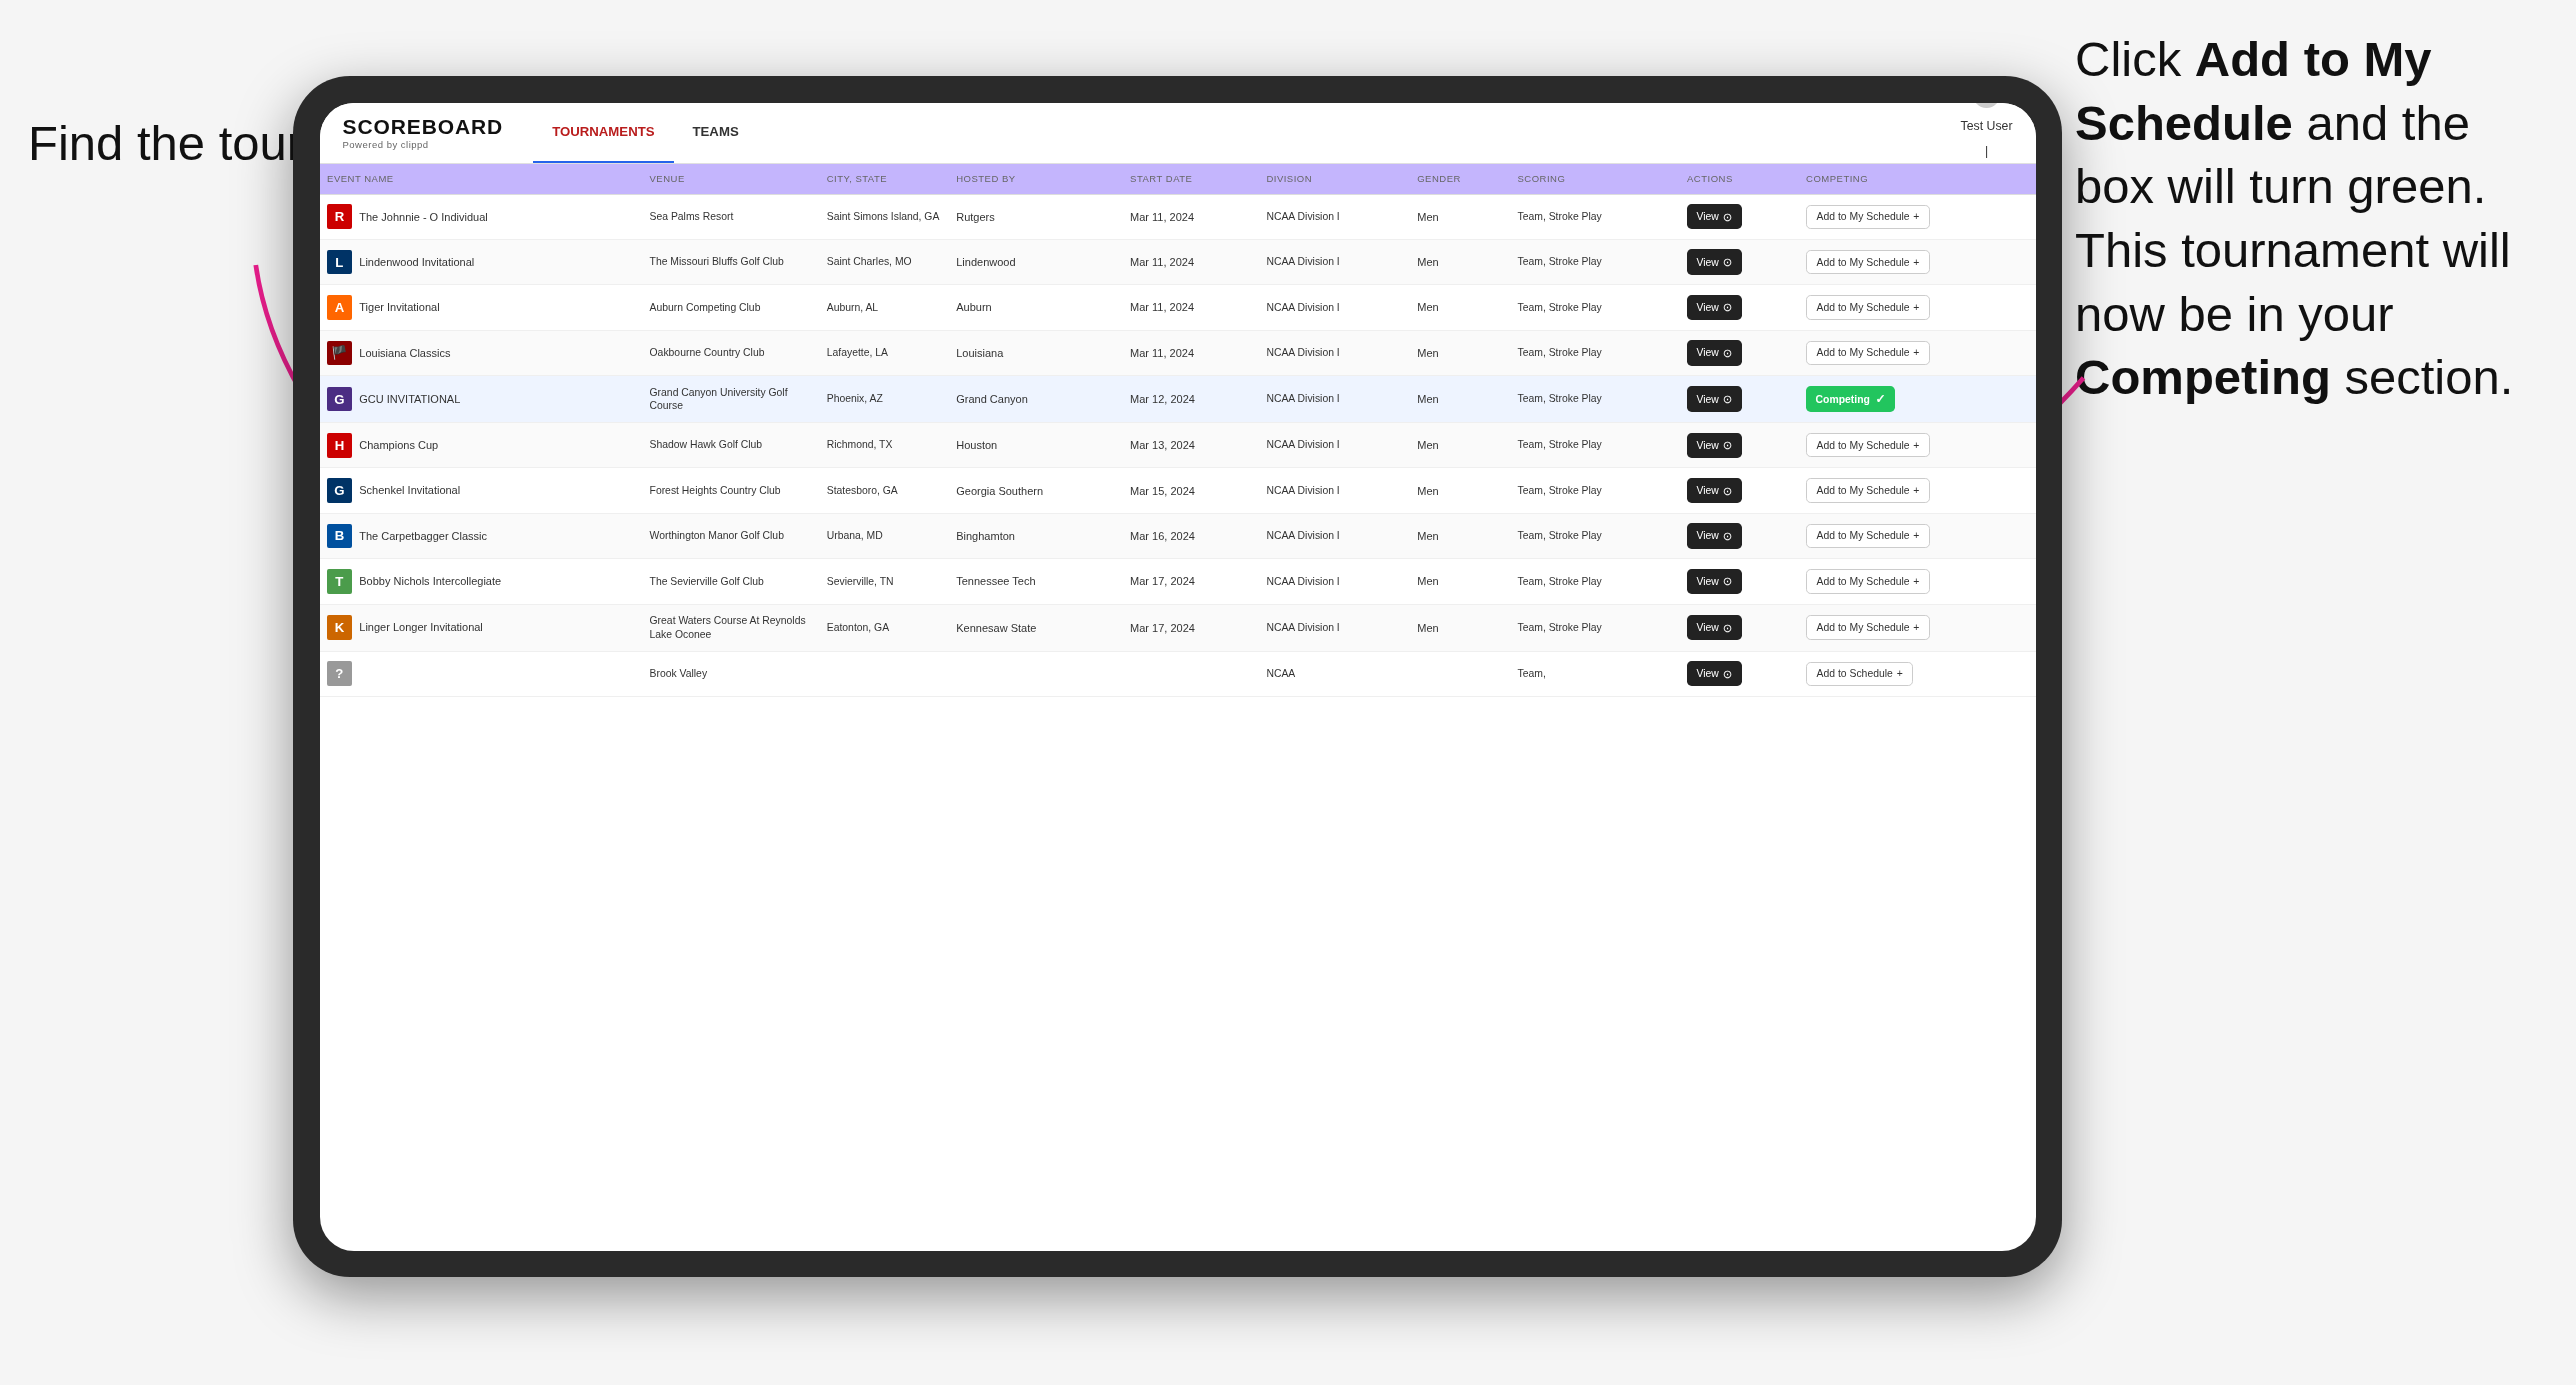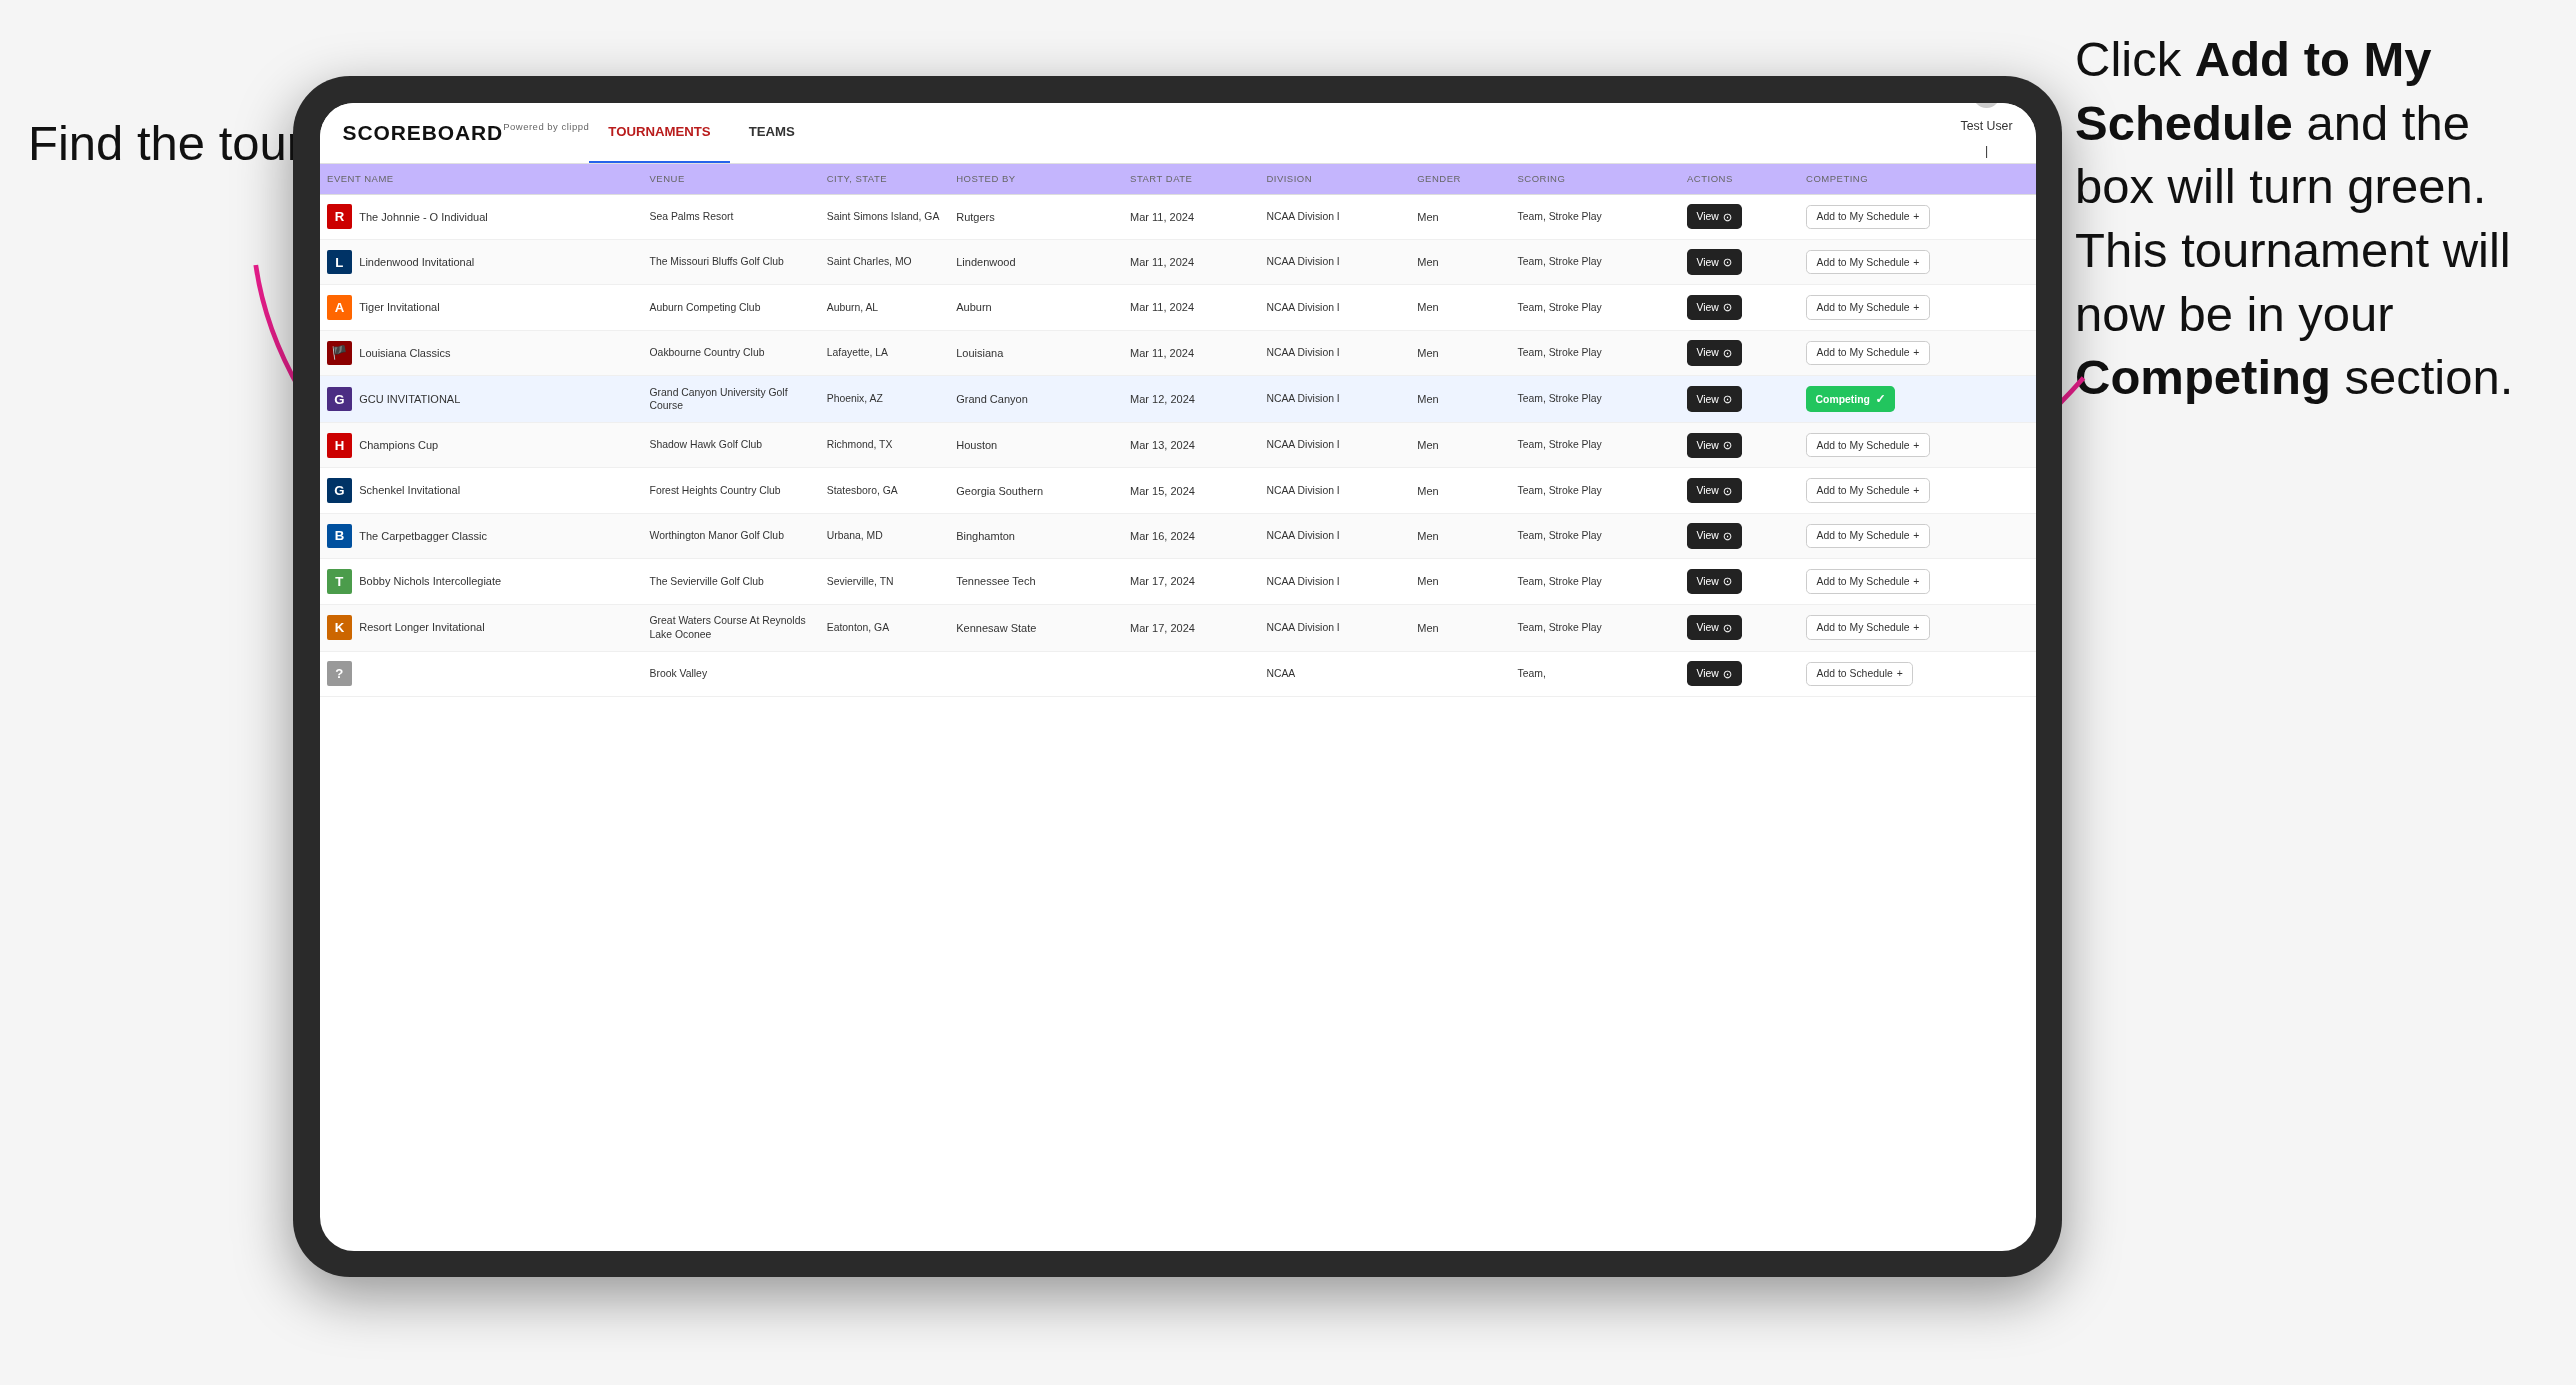--- a/index.html
+++ b/index.html
@@ -68,21 +68,22 @@
       border-bottom: 0.9px solid #e0e0e0;
       padding: 0 23px;
       height: 61px;
       display: flex;
       align-items: center;
       flex-shrink: 0;
     }
 
     .logo-area {
       display: flex;
-      flex-direction: row;
+      flex-direction: column;
+      margin-right: 30px;
       justify-content: flex-end;
     }
 
     .logo-text {
       font-size: 21px;
       font-weight: 800;
       color: #111;
       letter-spacing: 0.9px;
     }
 
@@ -601,21 +602,21 @@
                 <button class="add-schedule-btn">
                   <span>Add to My Schedule</span> 
                   <span>+</span>
                 </button>
               </td>
             </tr>
             <tr>
               <td>
     <div class="event-name-cell">
       <div class="team-logo" style="background:#cc6600; color:#fff;">K</div>
-      <span class="event-name-text">Resort Longer Invitational</span>
+      <span class="event-name-text">Linger Longer Invitational</span>
     </div>
   </td>
               <td class="venue-cell">Great Waters Course At Reynolds Lake Oconee</td>
               <td class="city-cell">Eatonton, GA</td>
               <td>Kennesaw State</td>
               <td>Mar 17, 2024</td>
               <td class="division-cell">NCAA Division I</td>
               <td>Men</td>
               <td class="scoring-cell">Team, Stroke Play</td>
               <td>

